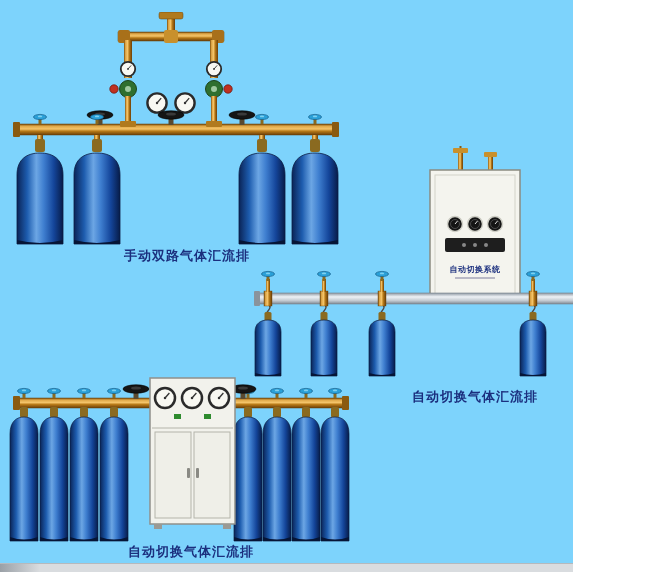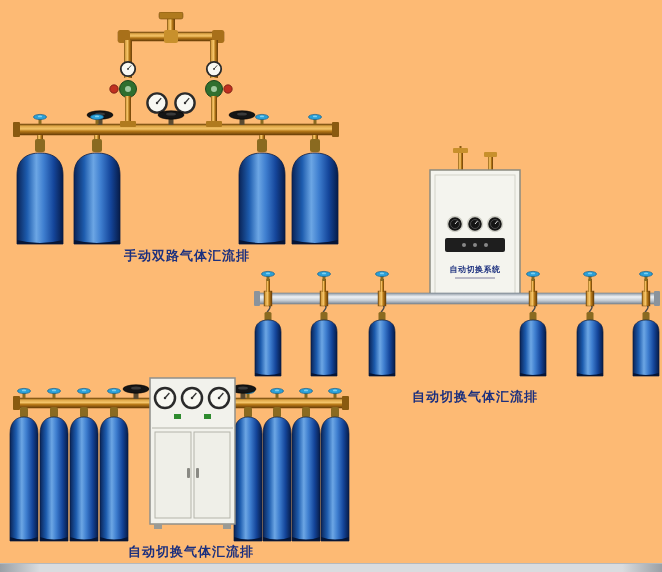--- a/index.html
+++ b/index.html
@@ -1,17 +1,17 @@
 <!DOCTYPE html>
 <html style="--color-caption: #1b2f7e; --color-cylinder-blue: #1d5cae; --color-brass: #c8841c; --color-manifold-silver: #c3ccd4; --color-cabinet: #f3f3ed;"><head>
 <meta charset="utf-8">
 <style>
   html,body{margin:0;padding:0;background:#ffffff;}
   .canvas{
-    position:relative;width:662px;height:572px;background:#fdba74;overflow:hidden;
+    position:relative;width:573px;height:572px;background:#7dd3fc;overflow:hidden;
     font-family:"Liberation Sans","DejaVu Sans",sans-serif;
   }
   .product-svg{position:absolute;}
   .caption{
     position:absolute;width:170px;text-align:center;
     font-size:13px;font-weight:bold;letter-spacing:1px;
     color:var(--color-caption,#1b2f7e);
     font-family:"Liberation Sans","DejaVu Sans",sans-serif;
   }
   .cabinet-label{

